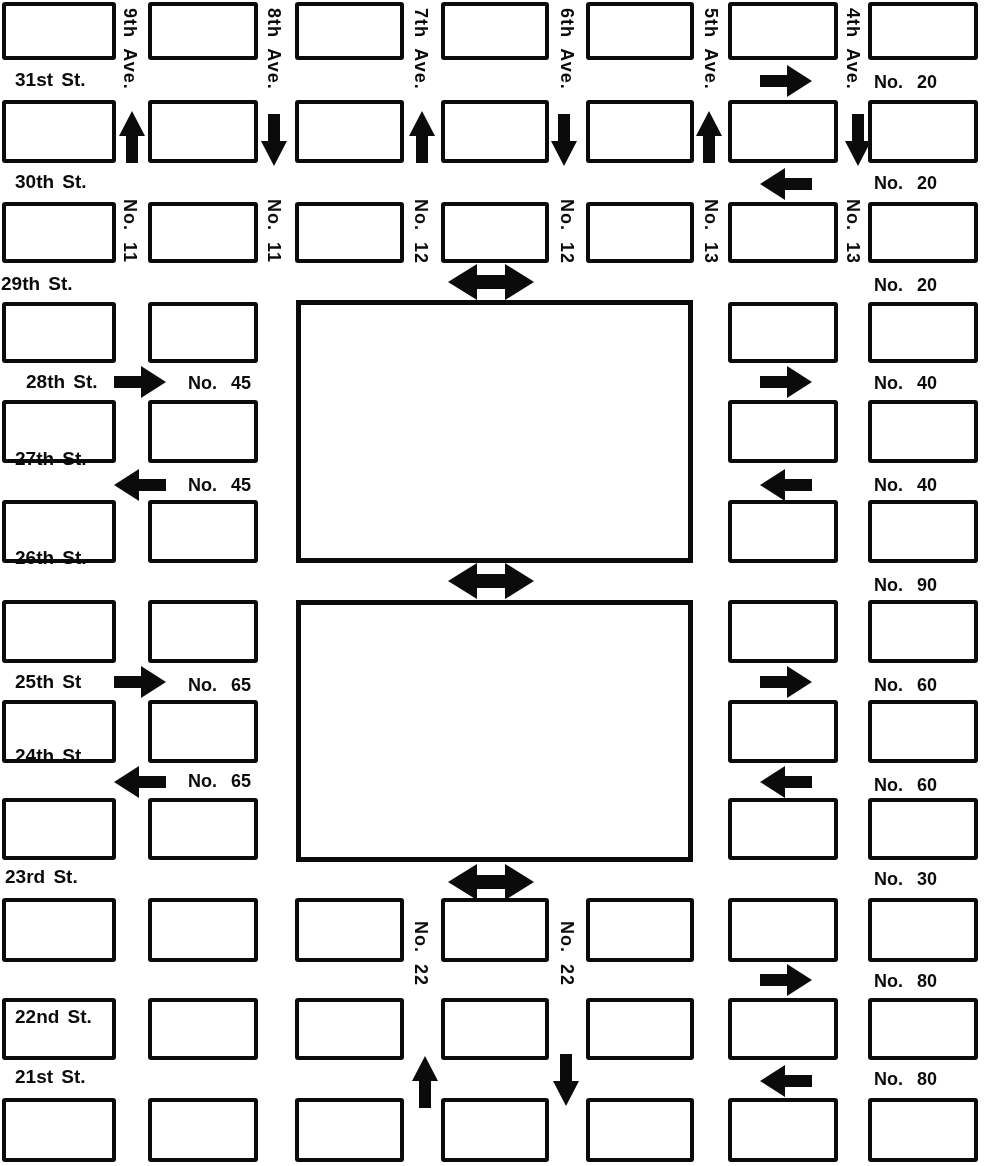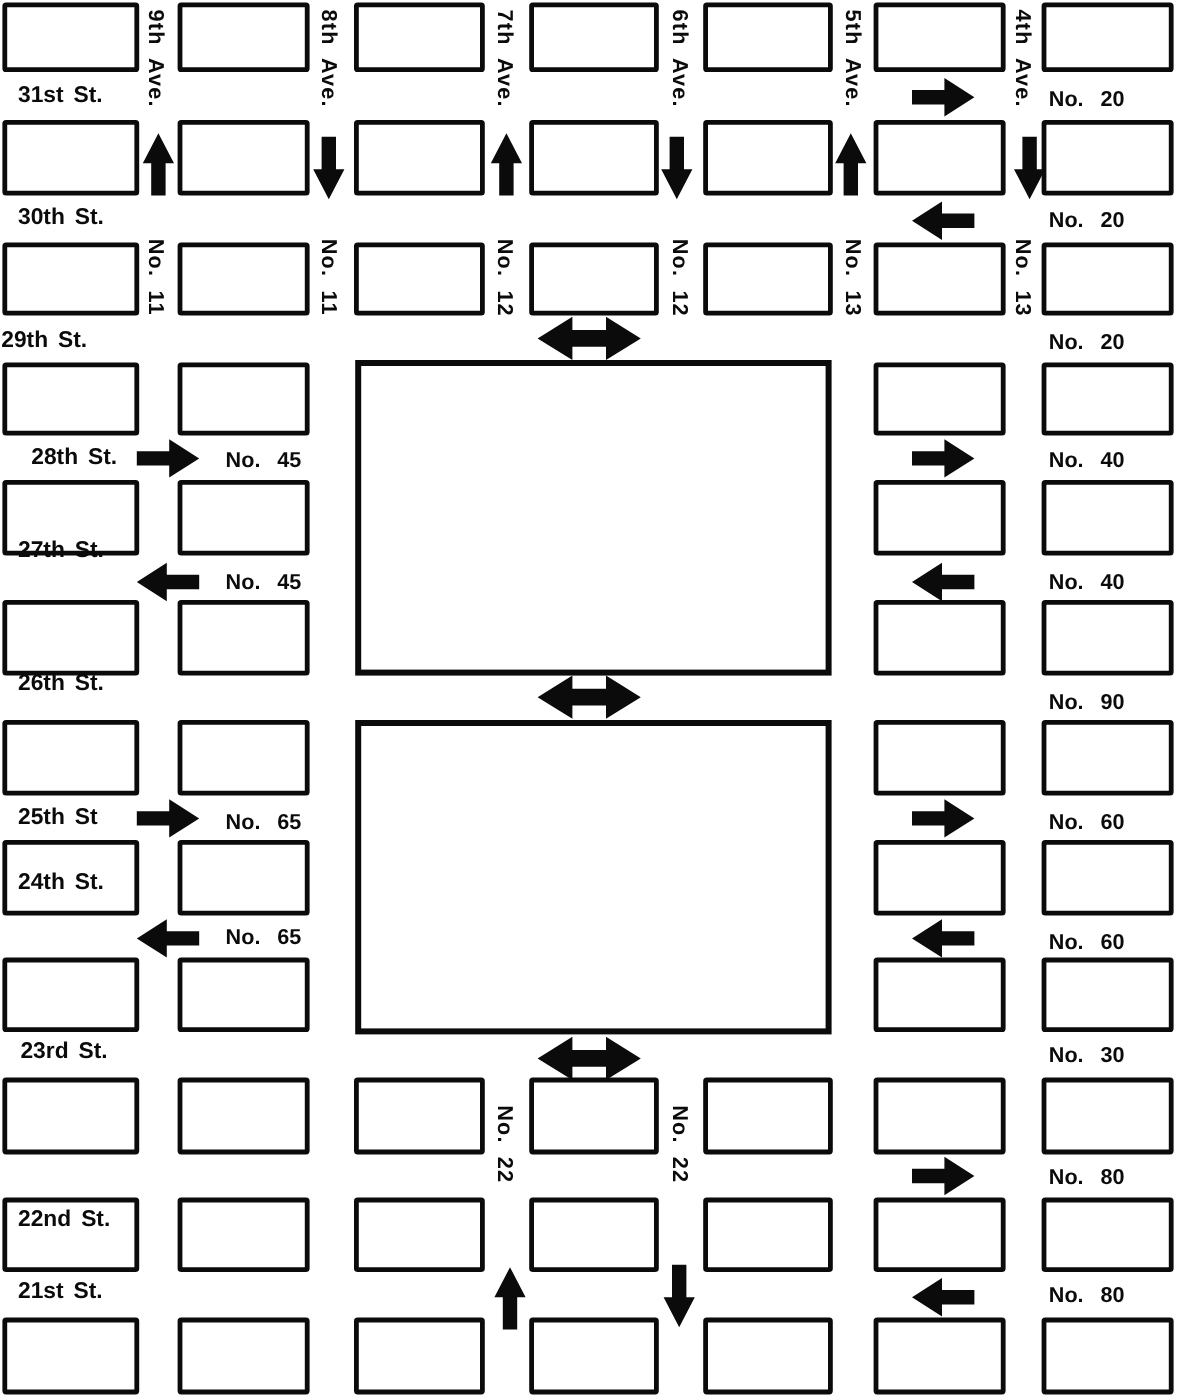--- a/index.html
+++ b/index.html
@@ -109,24 +109,24 @@
   <div class="b c4 r12"></div>
   <div class="b c5 r12"></div>
   <div class="b c6 r12"></div>
   <div class="b c7 r12"></div>
 
   <span class="lbl" style="left:15px;top:70px">31st St.</span>
   <span class="lbl" style="left:15px;top:172px">30th St.</span>
   <span class="lbl" style="left:1px;top:274px">29th St.</span>
   <span class="lbl" style="left:26px;top:372px">28th St.</span>
   <span class="lbl" style="left:15px;top:449px">27th St.</span>
-  <span class="lbl" style="left:15px;top:560px">26th St.</span>
+  <span class="lbl" style="left:15px;top:548px">26th St.</span>
   <span class="lbl" style="left:15px;top:672px">25th St</span>
-  <span class="lbl" style="left:15px;top:726px">24th St.</span>
-  <span class="lbl" style="left:17px;top:867px">23rd St.</span>
+  <span class="lbl" style="left:15px;top:746px">24th St.</span>
+  <span class="lbl" style="left:5px;top:867px">23rd St.</span>
   <span class="lbl" style="left:15px;top:1007px">22nd St.</span>
   <span class="lbl" style="left:15px;top:1067px">21st St.</span>
 
   <span class="vt" style="left:140px;top:8px">9th Ave.</span>
   <span class="vt" style="left:284px;top:8px">8th Ave.</span>
   <span class="vt" style="left:431px;top:8px">7th Ave.</span>
   <span class="vt" style="left:577px;top:8px">6th Ave.</span>
   <span class="vt" style="left:721px;top:8px">5th Ave.</span>
   <span class="vt" style="left:863px;top:8px">4th Ave.</span>
 

